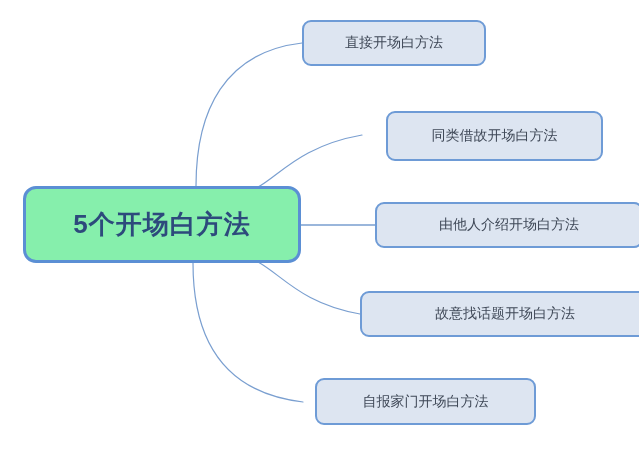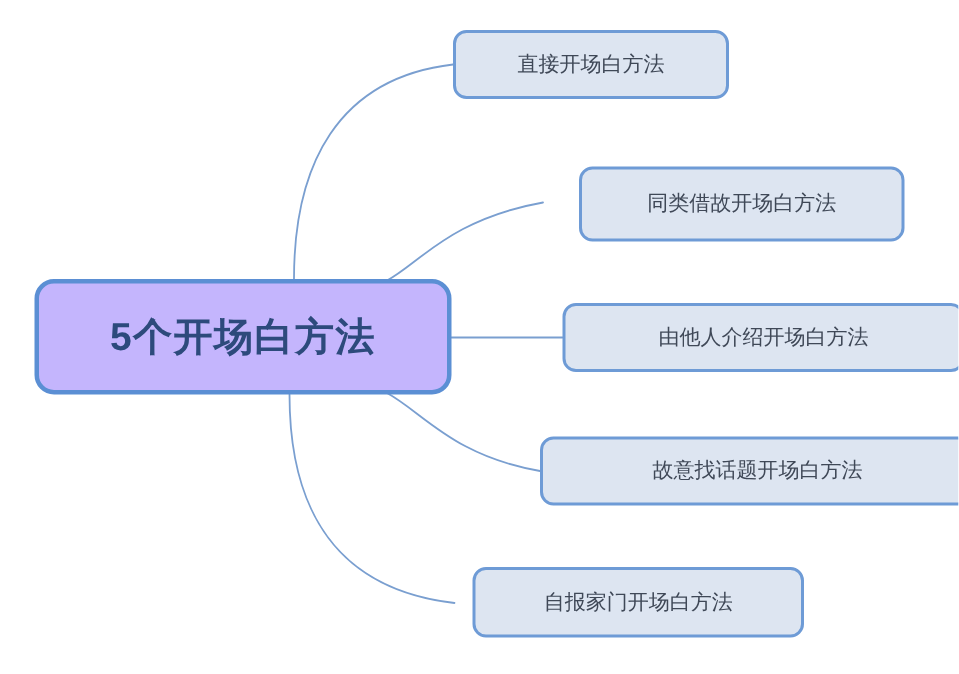--- a/index.html
+++ b/index.html
@@ -31,21 +31,21 @@
     display: flex;
     align-items: center;
     justify-content: center;
     white-space: nowrap;
   }
   .node-central {
     left: 23px;
     top: 186px;
     width: 278px;
     height: 77px;
-    background: #c4b5fd;
+    background: #86efac;
     border: 3px solid #5b8fd4;
     border-radius: 13px;
     color: #2d4a7c;
     font-size: 26px;
     font-weight: bold;
     letter-spacing: 1px;
   }
   .node-child {
     background: #dde5f1;
     border: 2px solid #6e9bd6;

